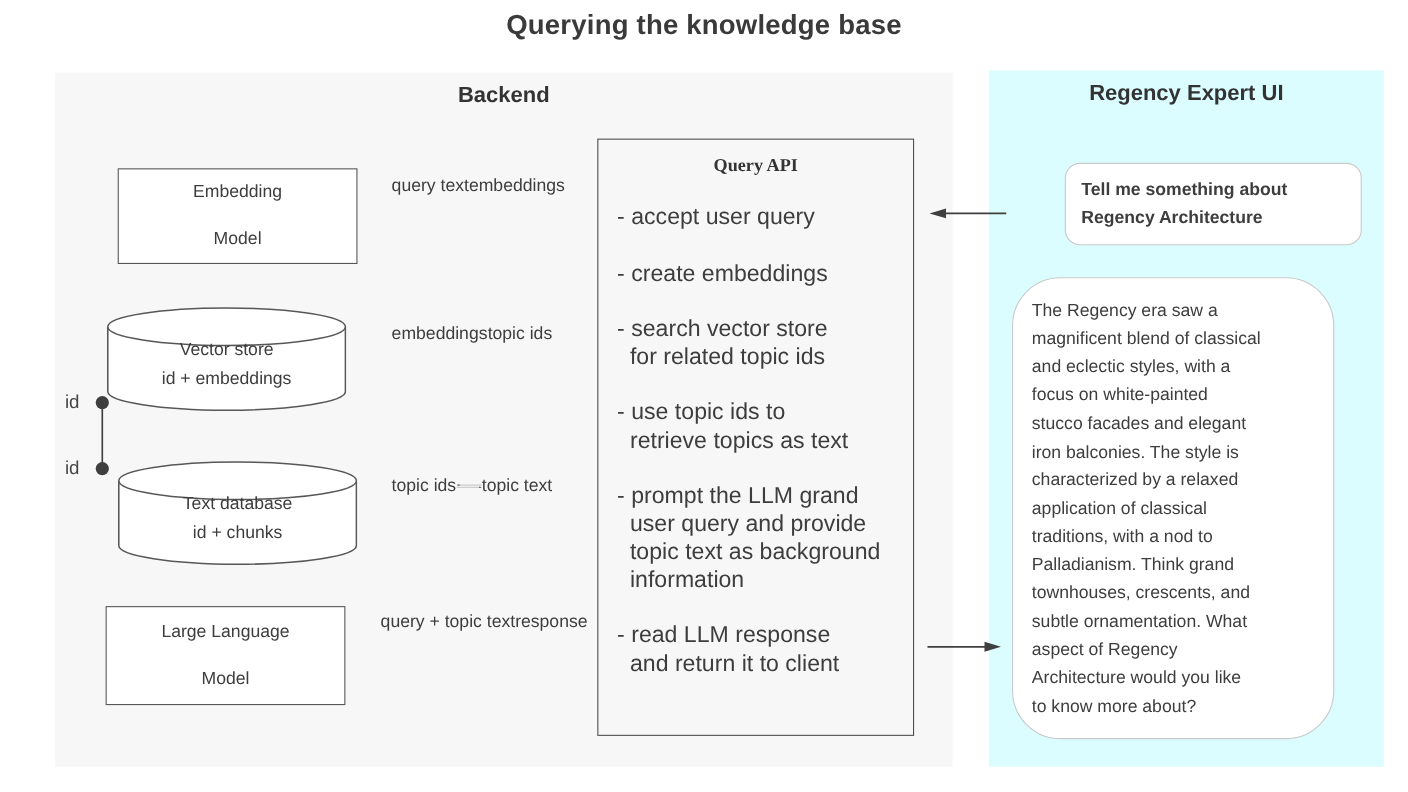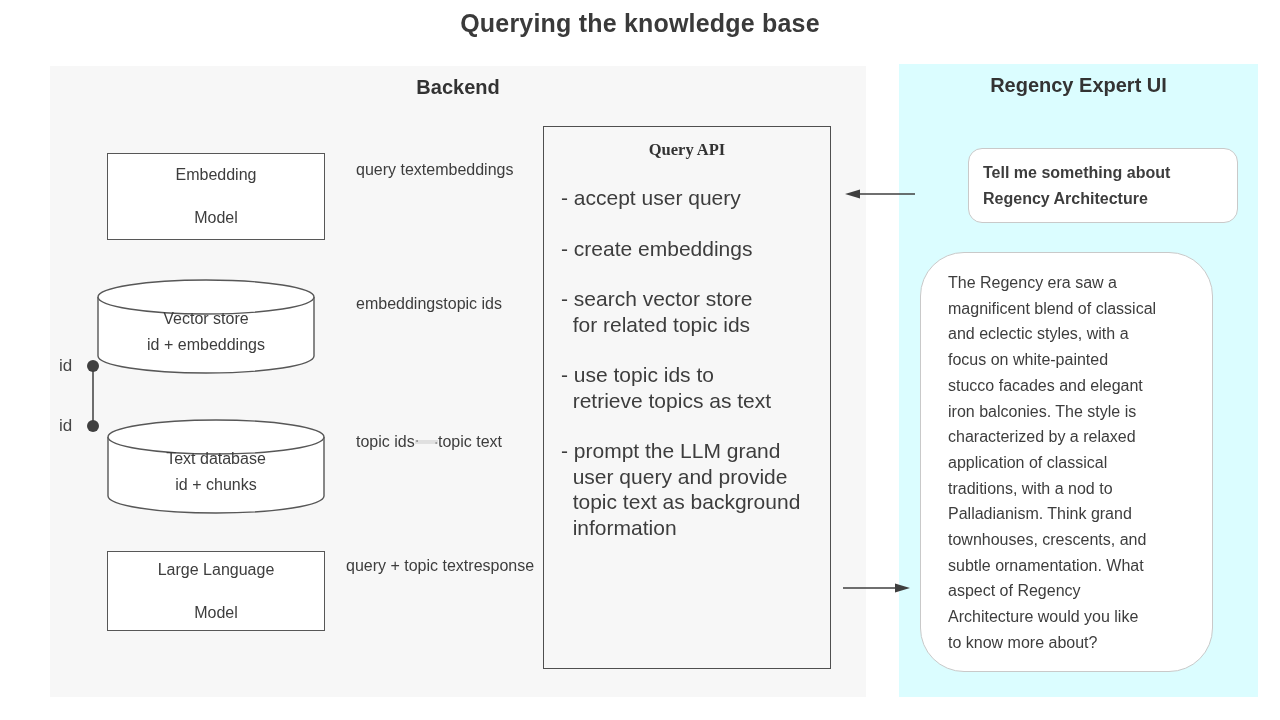--- a/index.html
+++ b/index.html
@@ -12,21 +12,21 @@
   .panel { position:absolute; }
   .backend-panel { left:50px; top:66px; width:816px; height:631px; background:#f7f7f7; }
   .ui-panel { left:899px; top:64px; width:359px; height:633px; background:#dbfdff; }
   .panel-header { position:absolute; top:10px; left:0; width:100%; text-align:center;
     font-size:20px; font-weight:bold; color:#333333; }
 
   .node-box { position:absolute; width:218px; background:#ffffff; border:1.4px solid #575757;
     display:flex; flex-direction:column; justify-content:center; text-align:center;
     font-size:16px; line-height:26px; box-sizing:border-box;gap:17px; }
   .emb-box { left:107px; top:153px; height:87px; }
-  .llm-box { left:107px; top:551px; height:80px; }
+  .llm-box { left:96px; top:551px; height:90px; }
 
   .cyl-wrap { position:absolute; width:218px; height:96px; }
   .vec-cyl { left:97px; top:279px; }
   .txt-cyl { left:107px; top:419px; }
   .cyl-svg { position:absolute; left:0; top:0; }
   .cyl-labels { position:absolute; left:0; top:27px; width:100%; text-align:center;
     font-size:16px; line-height:26px; }
 
   .arrow-pair { position:absolute; display:flex; flex-direction:row; align-items:center; }
   .ap1 { left:356px; top:158px; width:146px; }
@@ -47,21 +47,21 @@
     font-size:17px; color:#464646; }
   .id-label-1 { left:59px; top:355px; }
   .id-label-2 { left:59px; top:415px; }
   .id-link-svg { position:absolute; left:84px; top:358px; }
 
   .bubble { position:absolute; background:#ffffff; border:1px solid #c9c9c9;
     white-space:pre-line; font-size:16px; box-sizing:border-box; color:#3d3d3d; }
   .query-bubble { left:968px; top:148px; width:270px; height:75px; border-radius:14px;
     padding:11px 14px; line-height:26px;font-weight:bold; }
   .response-bubble { left:920px; top:252px; width:293px; height:420px; border-radius:44px;
-    padding:17px 12px 17px 27px; line-height:25.7px; }
+    padding:17px 12px 17px 17px; line-height:25.7px; }
 
   .conn-svg { position:absolute; }
   .to-api-arrow { left:845px; top:187px; }
   .to-client-arrow { left:843px; top:581px; }
 
   .stroke-line { stroke:#3f3f3f; stroke-width:1.5; }
   .stroke-shape { stroke:#575757; stroke-width:1.4; fill:#ffffff; }
   .fill-dark { fill:#3f3f3f; }
 </style>
 </head>
@@ -169,20 +169,22 @@
       <div class="qapi-item">- accept user query</div>
       <div class="qapi-item">- create embeddings</div>
       <div class="qapi-item">- search vector store
   for related topic ids</div>
       <div class="qapi-item">- use topic ids to
   retrieve topics as text</div>
       <div class="qapi-item">- prompt the LLM grand
   user query and provide
   topic text as background
   information</div>
+      <div class="qapi-item">- read LLM response
+  and return it to client</div>
     </div>
   </div>
 
   <svg class="conn-svg to-api-arrow" width="70" height="14" viewBox="0 0 70 14">
     <line class="stroke-line" x1="70" y1="7" x2="13" y2="7"></line>
     <polygon class="fill-dark" points="0,7 15,2.5 15,11.5"></polygon>
   </svg>
 
   <svg class="conn-svg to-client-arrow" width="67" height="14" viewBox="0 0 67 14">
     <line class="stroke-line" x1="0" y1="7" x2="53" y2="7"></line>

